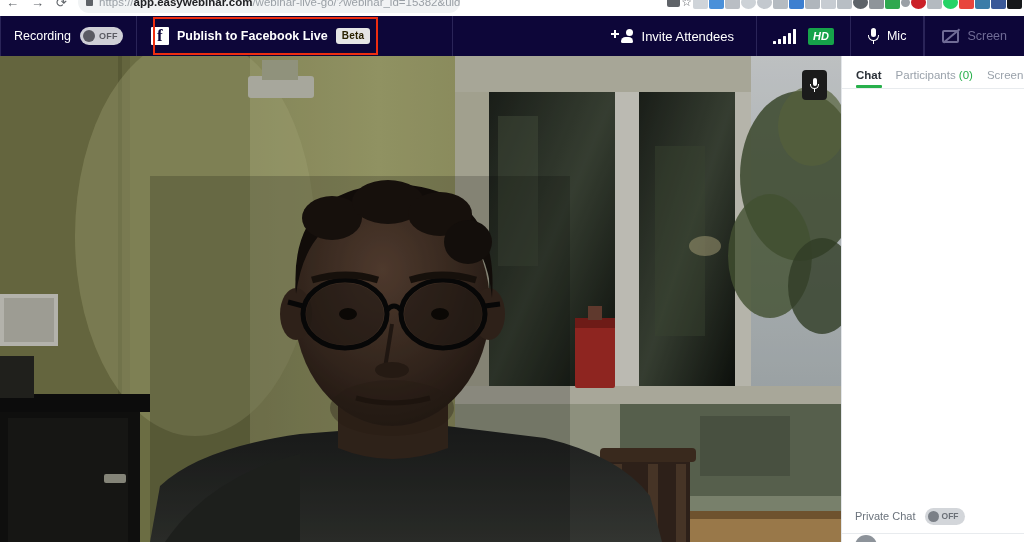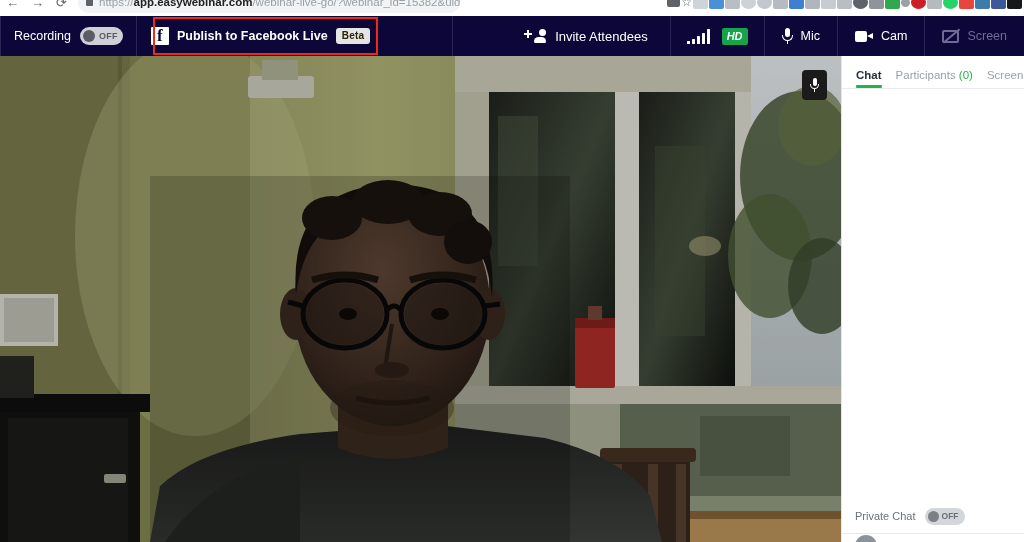--- a/index.html
+++ b/index.html
@@ -290,27 +290,20 @@
   <div class="tb-cell ctrl-cell ctrl-on">
     <span id="mic-glyph">
       <span class="cap"></span>
         <span class="arc"></span>
         <span class="stem"></span>
     </span>
     <span>Mic</span>
   </div>
   <div class="tb-sep"></div>
 
-  <div class="tb-cell ctrl-cell ctrl-on">
-    <span id="cam-glyph">
-      <span class="body"></span>
-        <span class="lens"></span>
-    </span>
-    <span>Cam</span>
-  </div>
   <div class="tb-sep"></div>
 
   <div class="tb-cell ctrl-cell ctrl-off">
     <span id="screen-glyph">
       <span class="scr"></span>
         <span class="slash"></span>
     </span>
     <span>Screen</span>
   </div>
 

